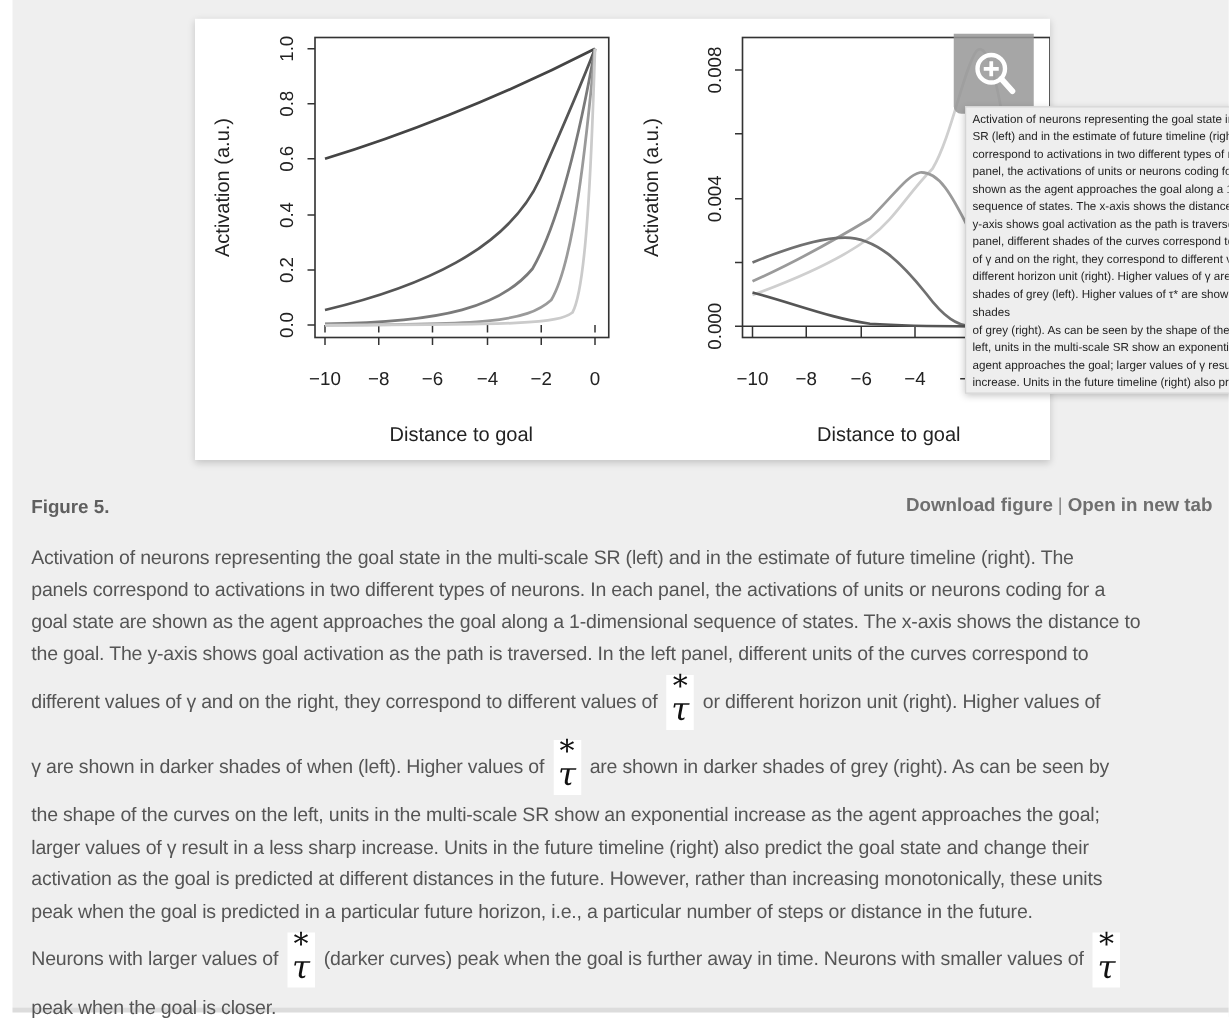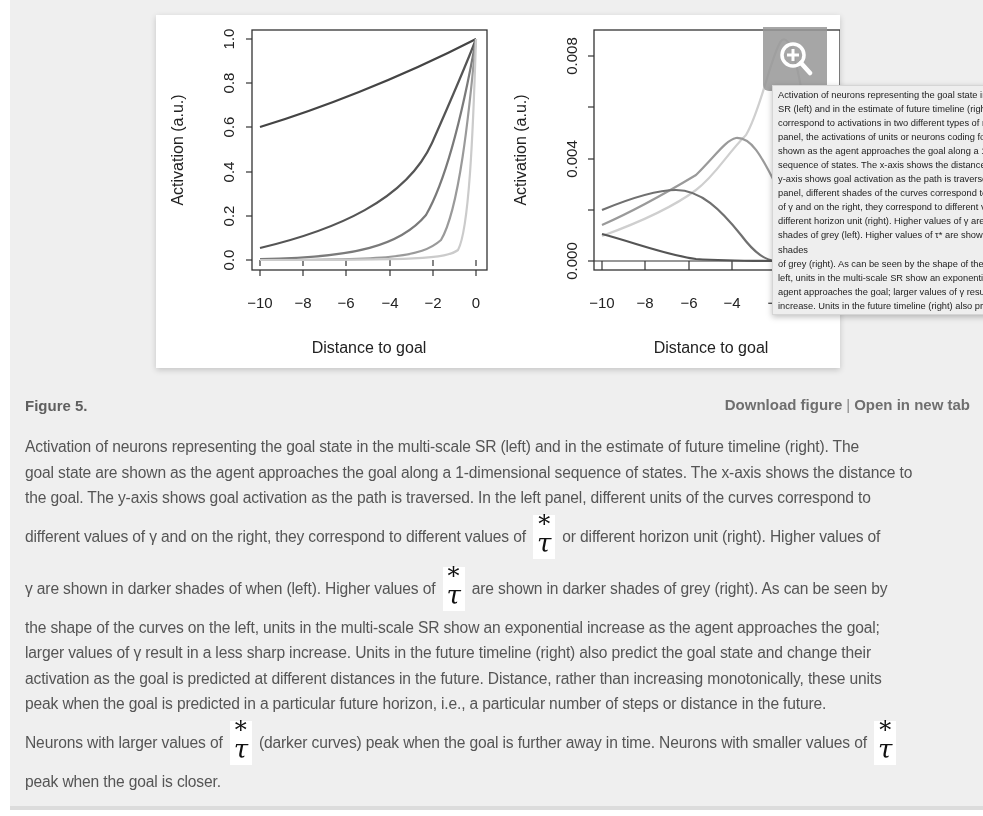--- a/index.html
+++ b/index.html
@@ -199,35 +199,36 @@
 </div>
 
 <div class="fig-label">Figure 5.</div>
 
 <div class="fig-links">
   <a>Download figure</a><span class="sep">|</span><a>Open in new tab</a>
 </div>
 
 <div class="caption">
   <div class="line">Activation of neurons representing the goal state in the multi-scale SR (left) and in the estimate of future timeline (right). The</div>
+  <div class="line">panels correspond to activations in two different types of neurons. In each panel, the activations of units or neurons coding for a</div>
   <div class="line">goal state are shown as the agent approaches the goal along a 1-dimensional sequence of states. The x-axis shows the distance to</div>
   <div class="line">the goal. The y-axis shows goal activation as the path is traversed. In the left panel, different units of the curves correspond to</div>
   <div class="line tall">
     <span>different values of γ and on the right, they correspond to different values of</span>
     <span class="tau"><span class="star">*</span><span class="sym">τ</span></span>
     <span>or different horizon unit (right). Higher values of</span>
   </div>
   <div class="line tall">
     <span>γ are shown in darker shades of when (left). Higher values of</span>
     <span class="tau"><span class="star">*</span><span class="sym">τ</span></span>
     <span>are shown in darker shades of grey (right). As can be seen by</span>
   </div>
   <div class="line">the shape of the curves on the left, units in the multi-scale SR show an exponential increase as the agent approaches the goal;</div>
   <div class="line">larger values of γ result in a less sharp increase. Units in the future timeline (right) also predict the goal state and change their</div>
-  <div class="line">activation as the goal is predicted at different distances in the future. Distance, rather than increasing monotonically, these units</div>
+  <div class="line">activation as the goal is predicted at different distances in the future. However, rather than increasing monotonically, these units</div>
   <div class="line">peak when the goal is predicted in a particular future horizon, i.e., a particular number of steps or distance in the future.</div>
   <div class="line tall">
     <span>Neurons with larger values of</span>
     <span class="tau"><span class="star">*</span><span class="sym">τ</span></span>
     <span>(darker curves) peak when the goal is further away in time. Neurons with smaller values of</span>
     <span class="tau"><span class="star">*</span><span class="sym">τ</span></span>
   </div>
   <div class="line">peak when the goal is closer.</div>
 </div>
 

